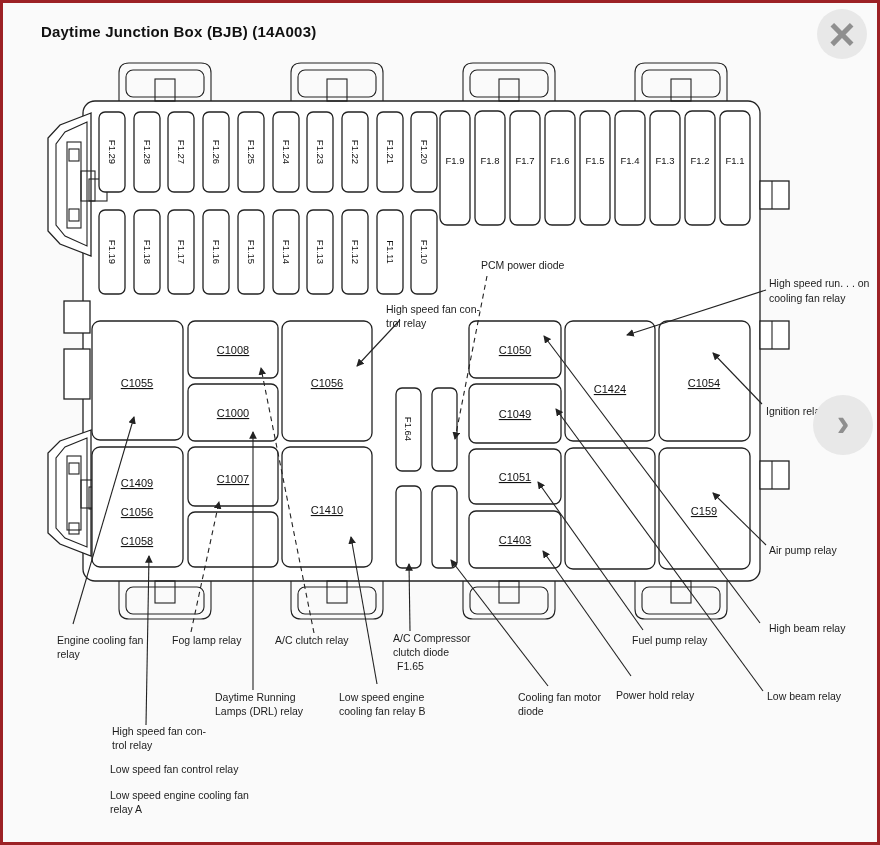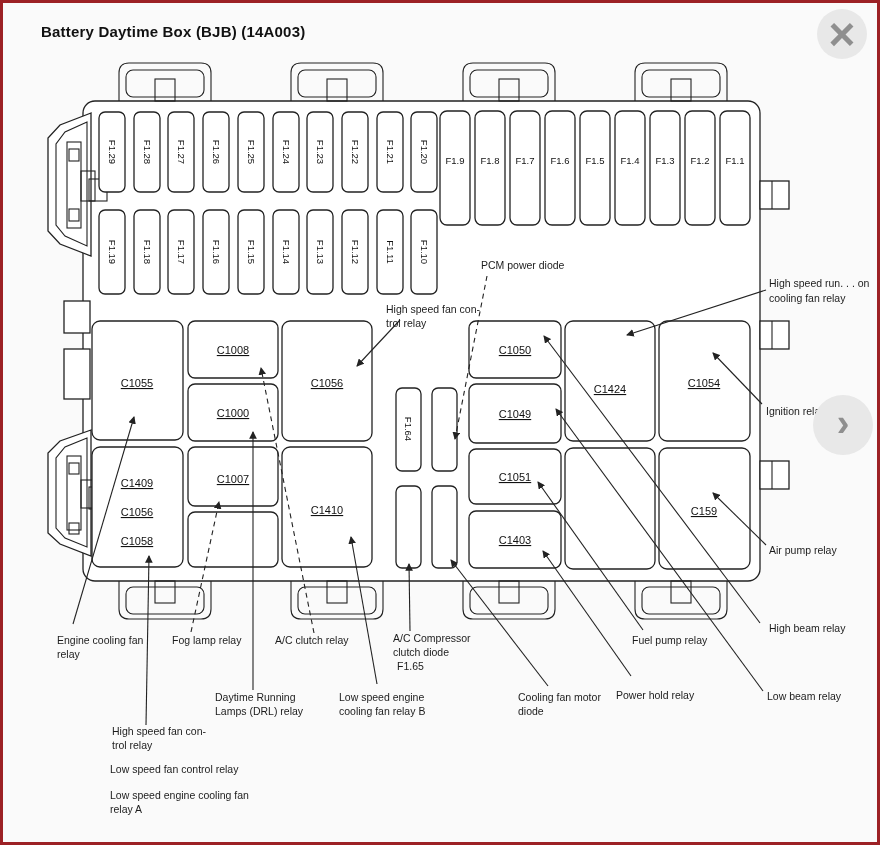--- a/index.html
+++ b/index.html
@@ -15,21 +15,21 @@
   .da{stroke-dasharray:5 4;}
   .cl{font-size:11px;fill:#111;text-anchor:middle;text-decoration:underline;}
   .ft{font-size:9.5px;fill:#111;text-anchor:middle;}
   .lb{font-size:10.5px;fill:#1c1c1c;}
 </style>
 </head>
 <body>
 
 <div class="frame">
 
-  <div class="title">Battery Daytime Box (BJB) (14A003)</div>
+  <div class="title">Daytime Junction Box (BJB) (14A003)</div>
 
   <svg width="880" height="845" viewBox="0 0 880 845">
     <defs>
       <marker id="ah" viewBox="0 0 8 8" refX="7" refY="4" markerWidth="7" markerHeight="7" orient="auto-start-reverse">
         <path d="M0,0 L8,4 L0,8 Z" fill="#222"></path>
       </marker>
     </defs>
 
     <g>
       <rect class="bx" x="80" y="98" width="677" height="480" rx="12"></rect>

